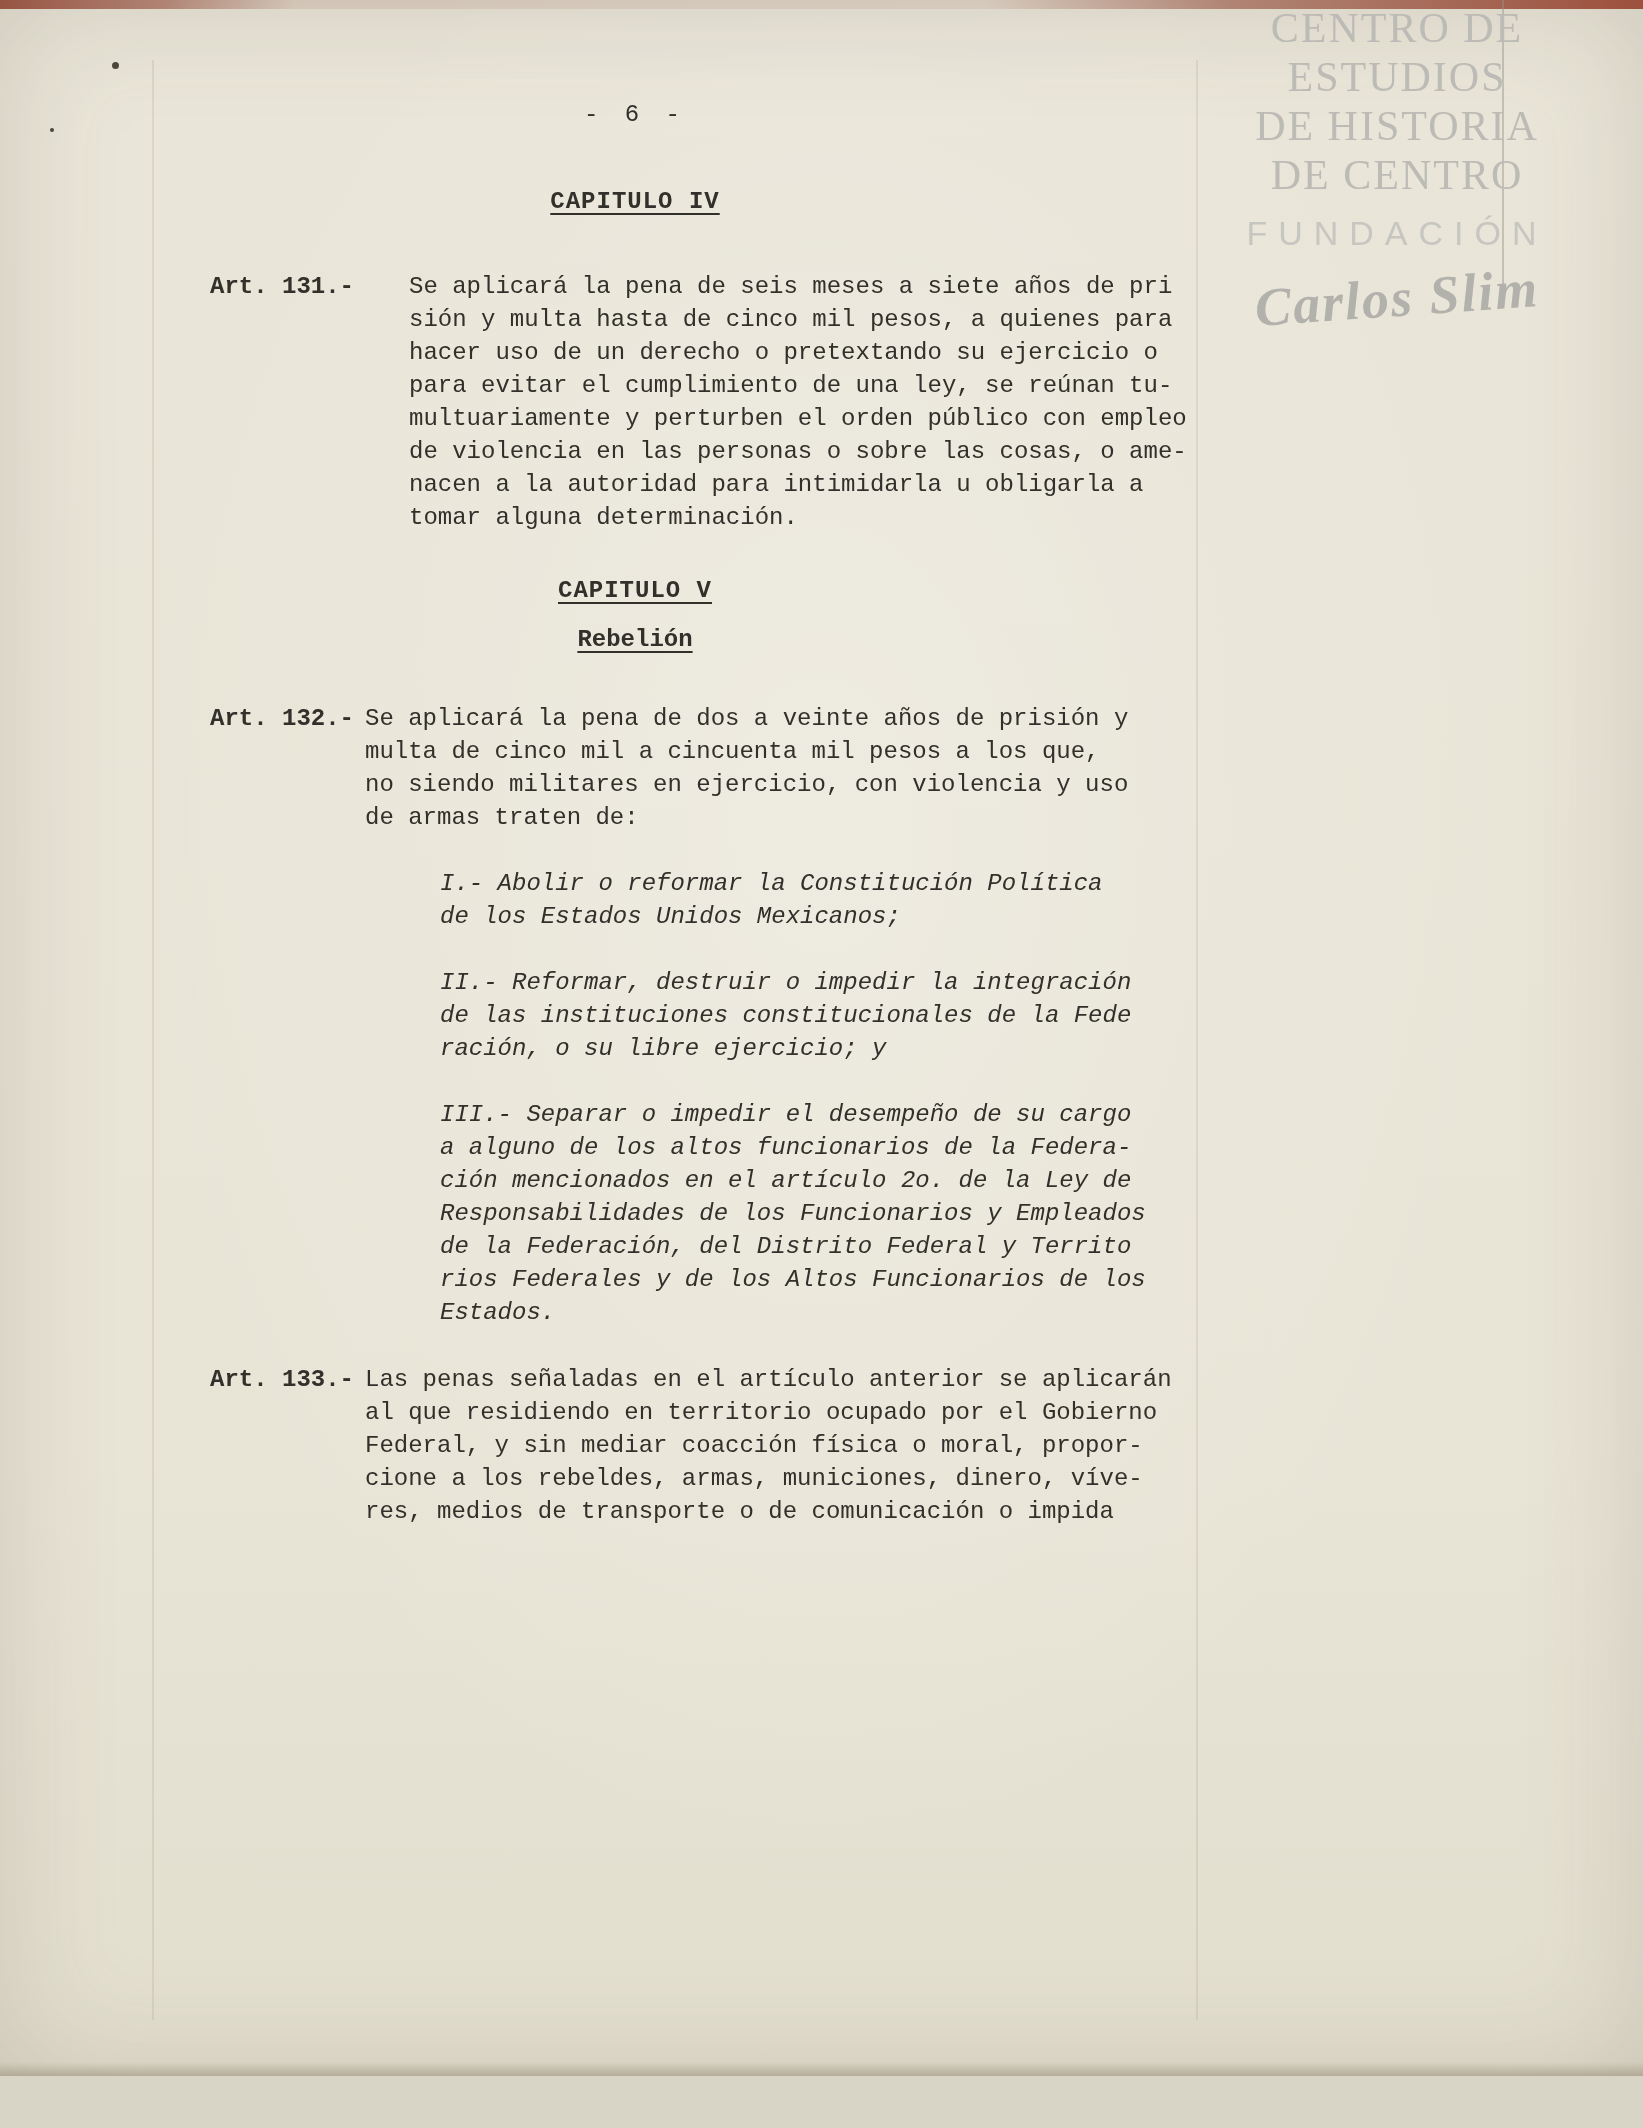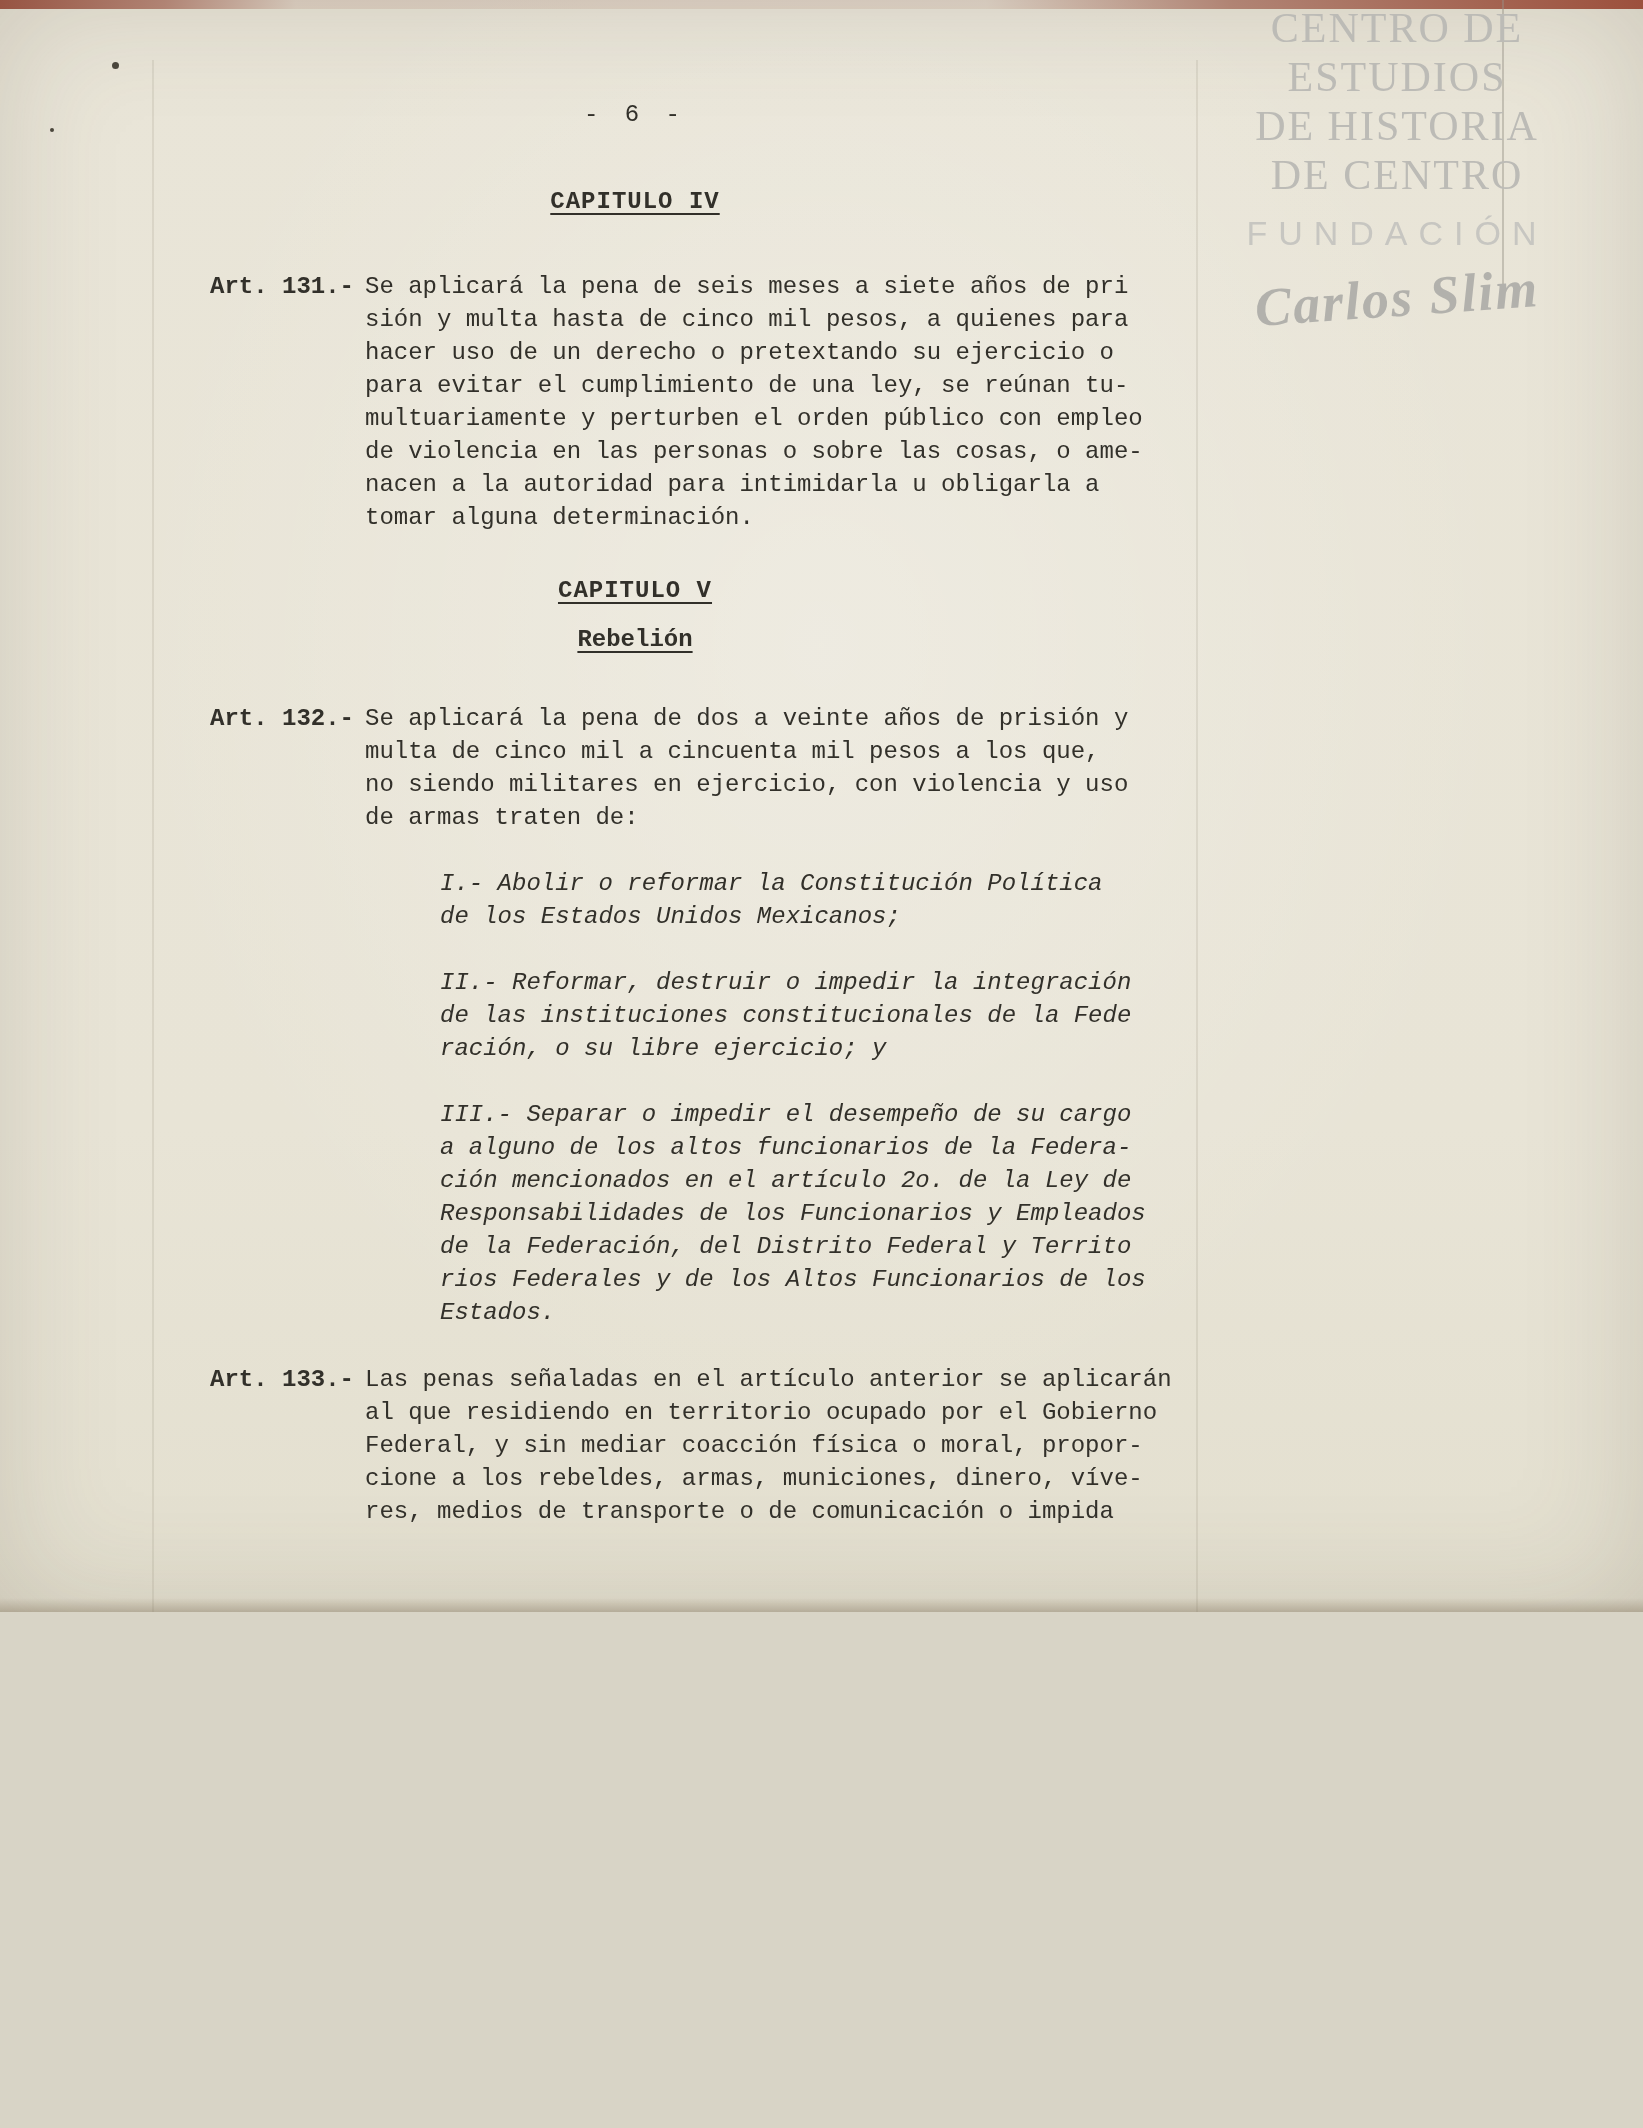--- a/index.html
+++ b/index.html
@@ -1,18 +1,18 @@
 <!DOCTYPE html>
 <html><head>
 <meta charset="utf-8">
 <style>
   html,body{margin:0;padding:0;background:#d8d4c6;}
   .page{
     position:relative;
-    width:1643px;height:1612px;
+    width:1643px;height:2076px;
     background:
       radial-gradient(ellipse at 50% 40%, rgba(255,255,255,0.25), rgba(0,0,0,0) 60%),
       linear-gradient(180deg,#e9e5d8 0%, #e8e4d6 70%, #e3dfcf 100%);
     overflow:hidden;
     font-family:"Liberation Mono","DejaVu Sans Mono",monospace;
     color:#32302a;
     box-shadow: inset 0 0 120px rgba(90,80,60,0.18);
   }
   
   .edge-top{
@@ -123,21 +123,21 @@
   </div>
 
   <div class="content">
 
     <div class="page-number">- 6 -</div>
 
     <div class="chapter">
       <div class="chapter-title">CAPITULO IV</div>
     </div>
 
-    <div class="article" style="margin-top:52px;">
+    <div class="article" style="margin-top:52px;gap:44px;">
       <div class="art-label">Art. 131.-</div>
       <div class="art-body">
         <p>Se aplicará la pena de seis meses a siete años de pri
 sión y multa hasta de cinco mil pesos, a quienes para
 hacer uso de un derecho o pretextando su ejercicio o
 para evitar el cumplimiento de una ley, se reúnan tu-
 multuariamente y perturben el orden público con empleo
 de violencia en las personas o sobre las cosas, o ame-
 nacen a la autoridad para intimidarla u obligarla a
 tomar alguna determinación.</p>

